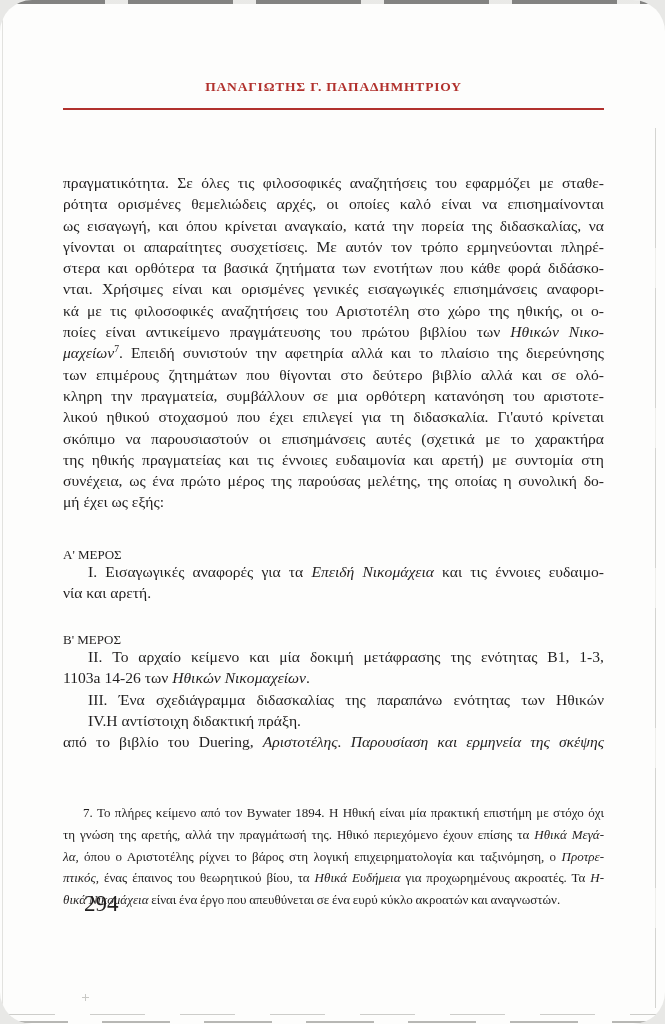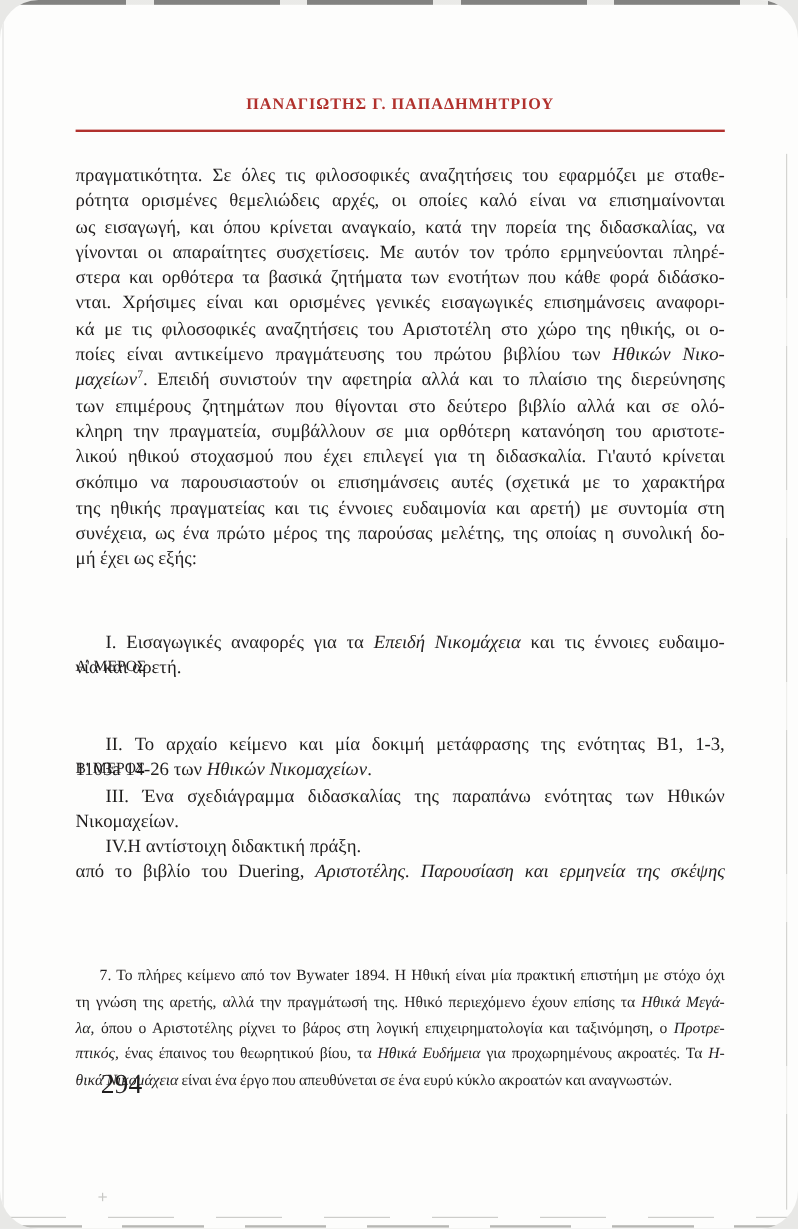--- a/index.html
+++ b/index.html
@@ -44,21 +44,21 @@
     text-align:center;
     font-size:13.5px; font-weight:bold; letter-spacing:.8px;
     color:#b1312d;
   }
   .header-rule {
     position:absolute; top:108px; left:63px; width:541px; height:2px;
     background:#b1312d;
   }
 
   
-  .textblock { position:absolute; left:63px; width:541px; font-size:15.6px; line-height:21.3px; }
+  .textblock { position:absolute; left:63px; width:541px; font-size:15.6px; line-height:21.3px;margin-top:36px; }
   .line { white-space:normal; }
   .line.just { text-align:justify; text-align-last:justify; }
   .line.ind { text-indent:25px; }
   .it { font-style:italic; }
   sup { font-size:.62em; line-height:0; vertical-align:super; }
 
   #para1 { top:136px; }
   .section-title { position:absolute; left:63px; font-size:13px;margin-top:44px; }
   #part-a-title { top:503px; }
   #part-a-items { top:525px; }
@@ -111,21 +111,20 @@
   <div class="textblock" id="part-a-items">
       <div class="line just ind"><span>I. Εισαγωγικές αναφορές για τα </span><span class="it">Επειδή Νικομάχεια</span><span> και τις έννοιες ευδαιμο-</span></div>
       <div class="line"><span>νία και αρετή.</span></div>
     </div>
 
   <div class="section-title" id="part-b-title">Β' ΜΕΡΟΣ</div>
   <div class="textblock" id="part-b-items">
       <div class="line just ind"><span>II. Το αρχαίο κείμενο και μία δοκιμή μετάφρασης της ενότητας Β1, 1-3,</span></div>
       <div class="line"><span>1103a 14-26 των </span><span class="it">Ηθικών Νικομαχείων</span><span>.</span></div>
       <div class="line just ind"><span>III. Ένα σχεδιάγραμμα διδασκαλίας της παραπάνω ενότητας των Ηθικών</span></div>
-      <div class="line"><span>Νικομαχείων.</span></div>
       <div class="line ind"><span>IV.Η αντίστοιχη διδακτική πράξη.</span></div>
       <div class="line just"><span>από το βιβλίο του Duering, </span><span class="it">Αριστοτέλης. Παρουσίαση και ερμηνεία της σκέψης</span></div>
     </div>
 
   <div class="footnote">
       <div class="line just ind"><span>7. Το πλήρες κείμενο από τον Bywater 1894. Η Ηθική είναι μία πρακτική επιστήμη με στόχο όχι</span></div>
       <div class="line just"><span>τη γνώση της αρετής, αλλά την πραγμάτωσή της. Ηθικό περιεχόμενο έχουν επίσης τα </span><span class="it">Ηθικά Μεγά-</span></div>
       <div class="line just"><span class="it">λα,</span><span> όπου ο Αριστοτέλης ρίχνει το βάρος στη λογική επιχειρηματολογία και ταξινόμηση, ο </span><span class="it">Προτρε-</span></div>
       <div class="line just"><span class="it">πτικός,</span><span> ένας έπαινος του θεωρητικού βίου, τα </span><span class="it">Ηθικά Ευδήμεια</span><span> για προχωρημένους ακροατές. Τα </span><span class="it">Η-</span></div>
       <div class="line"><span class="it">θικά Νικομάχεια</span><span> είναι ένα έργο που απευθύνεται σε ένα ευρύ κύκλο ακροατών και αναγνωστών.</span></div>

